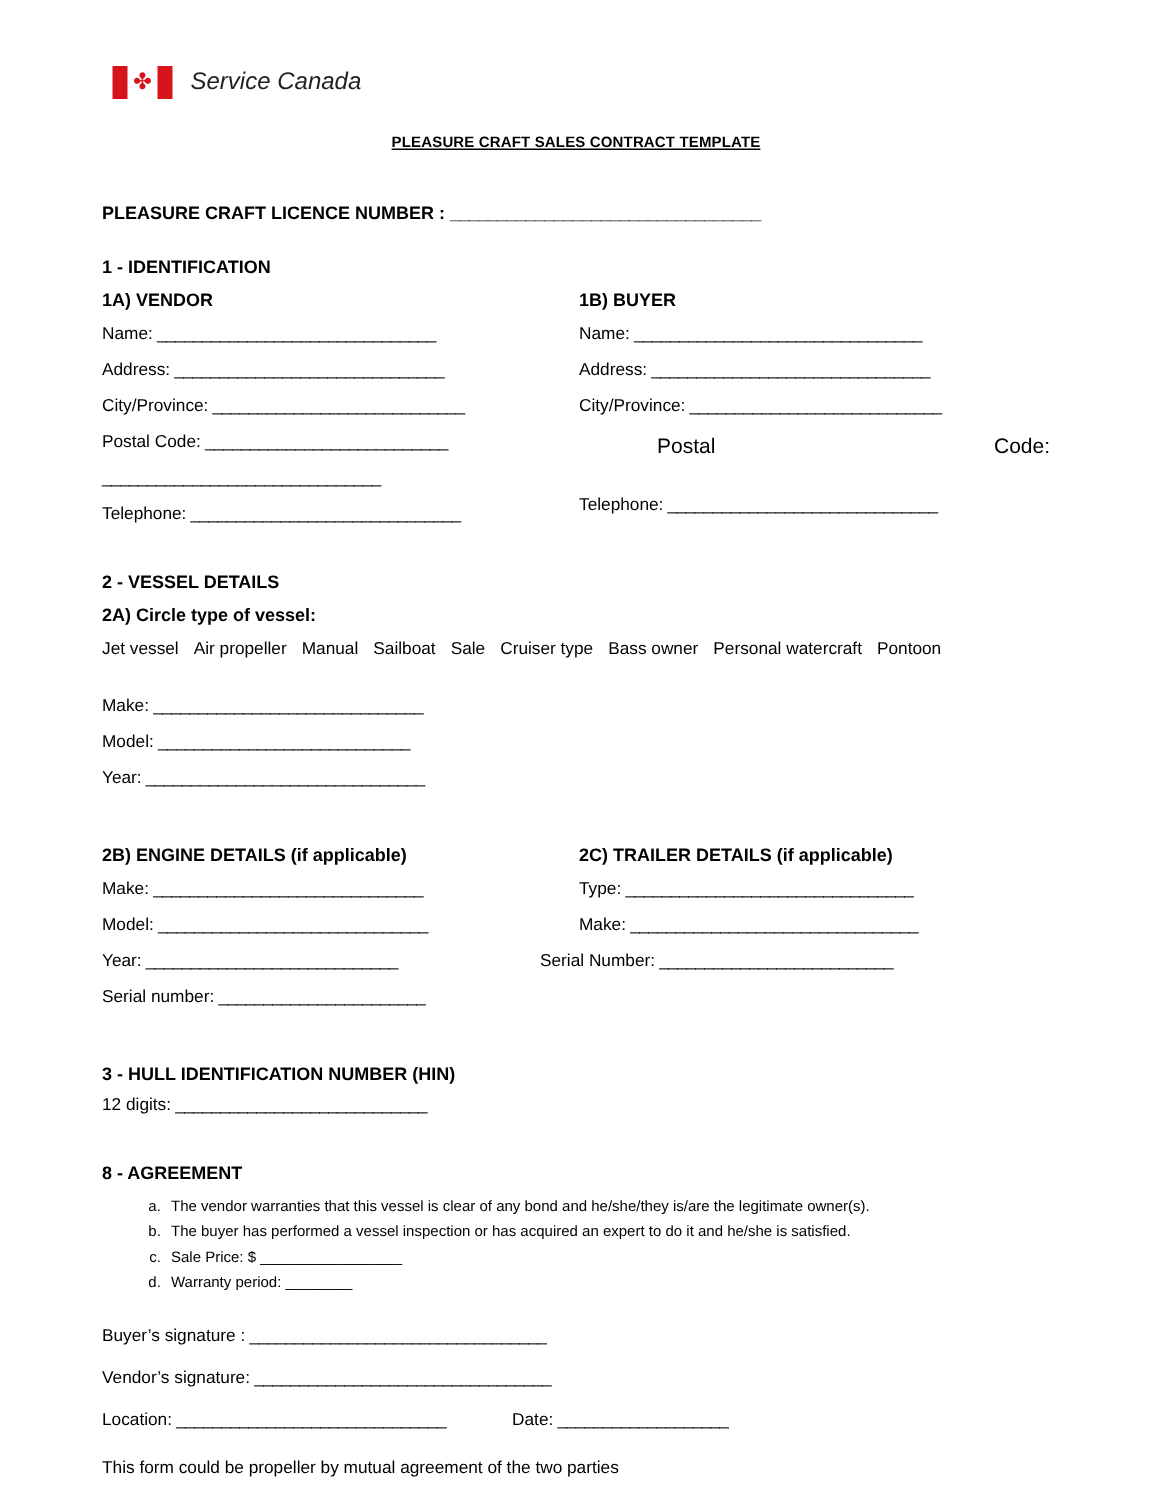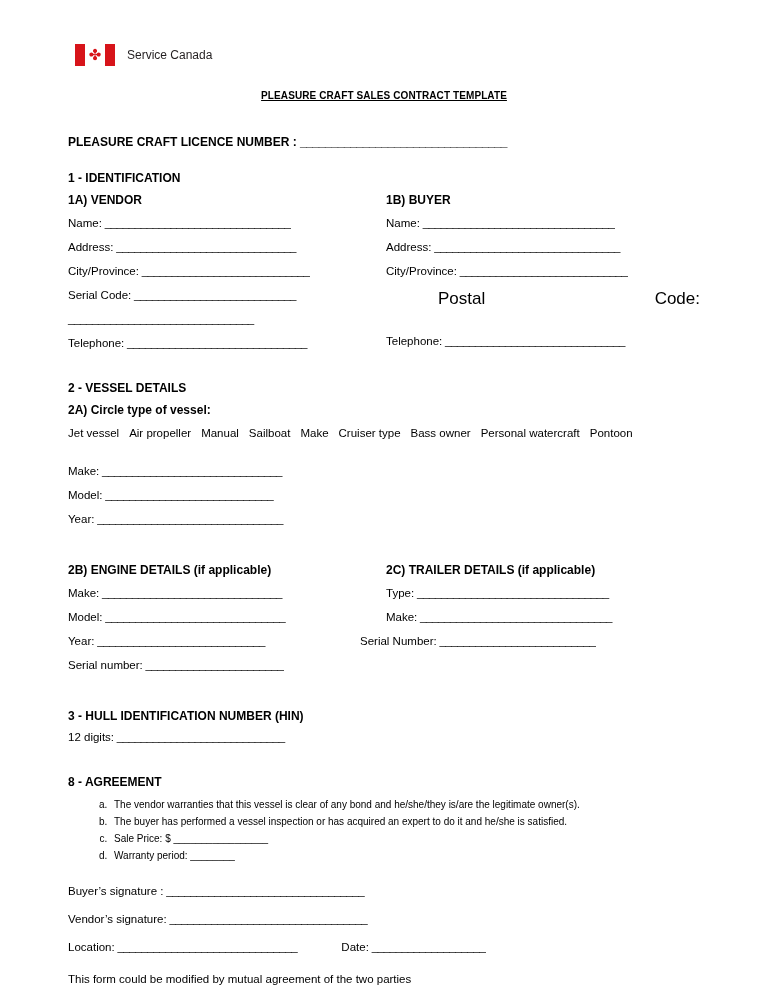--- a/index.html
+++ b/index.html
@@ -60,22 +60,23 @@
     top: 3px;
     width: 14px;
     height: 16px;
     color: #d7141a;
     font-size: 15px;
     line-height: 16px;
     text-align: center;
   }
   .wordmark {
     margin-left: 12px;
-    font-size: 12px;
+    font-size: 16px;
     color: #231f20;
+    font-style: italic;
   }
 
   .doc-title {
     text-align: center;
     font-weight: bold;
     font-size: 10px;
     text-decoration: underline;
     margin: 0 0 34px 0;
     letter-spacing: 0.1px;
   }
@@ -137,21 +138,21 @@
     font-size: 11.5px;
   }
   .footer-note {
     margin-top: 20px;
     font-size: 11.5px;
   }
   .postal-split {
     display: flex;
     justify-content: space-between;
     padding-left: 52px;
-    font-size: 17px;
+    font-size: 14px;
     margin-bottom: 12px;
   }
 </style>
 </head>
 <body>
 
 <div class="page">
   <div class="content">
 
     <div class="logo-row">
@@ -177,21 +178,21 @@
         <div class="fld">
           <span class="lbl">Name:</span><span class="rule">  _______________________________</span>
         </div>
         <div class="fld">
           <span class="lbl">Address:</span><span class="rule"> ______________________________</span>
         </div>
         <div class="fld">
           <span class="lbl">City/Province:</span><span class="rule"> ____________________________</span>
         </div>
         <div class="fld">
-          <span class="lbl">Serial Code:</span><span class="rule">  ___________________________</span>
+          <span class="lbl">Postal Code:</span><span class="rule">  ___________________________</span>
         </div>
         <div class="fld">
           <span class="rule">_______________________________</span>
         </div>
         <div class="fld">
           <span class="lbl">Telephone:</span><span class="rule"> ______________________________</span>
         </div>
       </div>
 
       <div class="col-right">
@@ -215,21 +216,21 @@
         </div>
       </div>
     </div>
 
     <div class="spacer-20"></div>
 
     <div class="section-head">2 - VESSEL DETAILS</div>
     <div class="sub-head">2A) Circle type of vessel:</div>
 
     <div class="vessel-types">
-      <span>Jet vessel</span><span>Air propeller</span><span>Manual</span><span>Sailboat</span><span>Make</span><span>Cruiser type</span><span>Bass owner</span><span>Personal watercraft</span><span>Pontoon</span>
+      <span>Jet vessel</span><span>Air propeller</span><span>Manual</span><span>Sailboat</span><span>Sale</span><span>Cruiser type</span><span>Bass owner</span><span>Personal watercraft</span><span>Pontoon</span>
     </div>
 
     <div class="fld">
       <span class="lbl">Make:</span><span class="rule"> ______________________________</span>
     </div>
     <div class="fld">
       <span class="lbl">Model:</span><span class="rule"> ____________________________</span>
     </div>
     <div class="fld">
       <span class="lbl">Year:</span><span class="rule"> _______________________________</span>
@@ -290,16 +291,16 @@
     <div class="sig-line">
       <span class="lbl">Buyer’s signature :</span><span class="rule"> _________________________________</span>
     </div>
     <div class="sig-line">
       <span class="lbl">Vendor’s signature:</span><span class="rule"> _________________________________</span>
     </div>
     <div class="sig-line">
       <span class="lbl">Location:</span><span class="rule"> ______________________________</span><span style="display:inline-block;width:44px;"></span><span class="lbl">Date:</span><span class="rule"> ___________________</span>
     </div>
 
-    <div class="footer-note">This form could be modified by mutual agreement of the two parties</div>
+    <div class="footer-note">This form could be propeller by mutual agreement of the two parties</div>
 
   </div>
 </div>
 
 </body></html>

